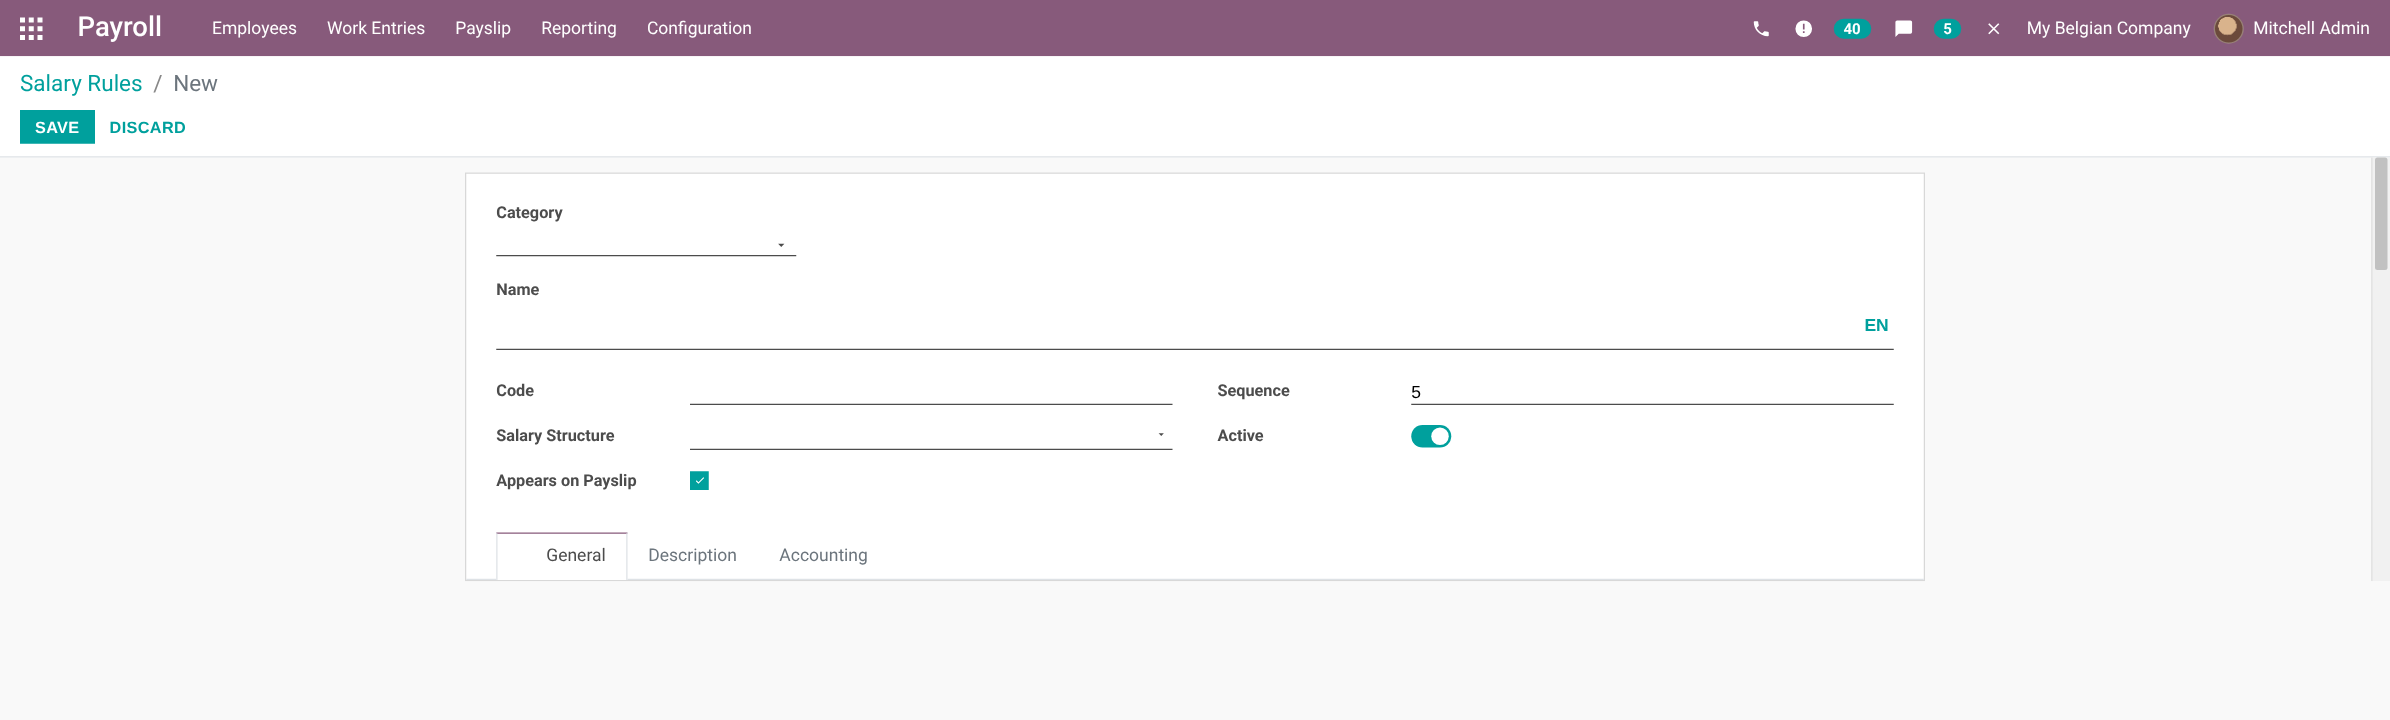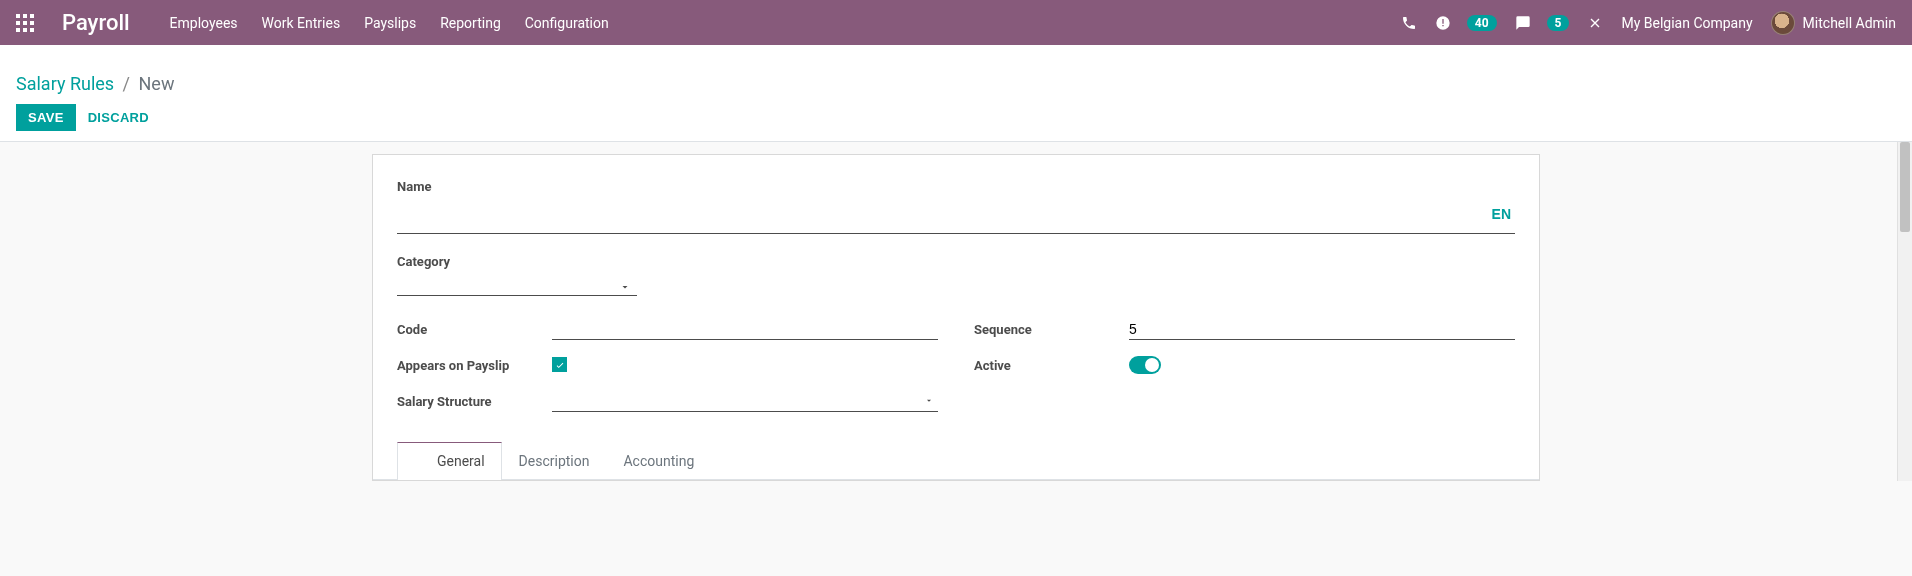--- a/index.html
+++ b/index.html
@@ -44,21 +44,21 @@
 .topbar-item { display: inline-flex; align-items: center; cursor: pointer; gap: 14px; }
 .company { font-size: 14px; }
 .user { display: inline-flex; align-items: center; gap: 8px; font-size: 14px; cursor: pointer; }
 .avatar {
   width: 24px; height: 24px; border-radius: 50%;
   background: radial-gradient(circle at 45% 40%, #d9b38c 0 40%, #6b4a3b 41% 100%);
   border: 1px solid rgba(255,255,255,0.3);
 }
 .subheader {
   background: #fff;
-  padding: 28px 16px 10px 16px;
+  padding: 12px 16px 10px 16px;
   border-bottom: 1px solid #dee2e6;
 }
 .breadcrumb { font-size: 18px; margin-bottom: 10px; }
 .breadcrumb a { color: #00a09d; text-decoration: none; cursor: pointer; }
 .breadcrumb .sep { color: #888; margin: 0 4px; }
 .breadcrumb .current { color: #6c757d; }
 .btn-row { display: flex; align-items: center; gap: 12px; }
 .btn-save {
   background: #00a09d; color: #fff; border: none;
   padding: 6px 12px; font-weight: bold; font-size: 13px;
@@ -158,21 +158,21 @@
       <span></span>
       <span></span>
     <span></span>
       <span></span>
       <span></span>
   </div>
   <div class="brand">Payroll</div>
   <div class="nav">
     <a>Employees</a>
     <a>Work Entries</a>
-    <a>Payslips</a>
+    <a>Payslip</a>
     <a>Reporting</a>
     <a>Configuration</a>
   </div>
   <div class="topbar-spacer"></div>
   <div class="topbar-right">
     <span class="topbar-item">
       <svg class="icon-svg" viewBox="0 0 24 24">
           <path d="M6.6 10.8c1.4 2.8 3.8 5.2 6.6 6.6l2.2-2.2c.3-.3.7-.4 1-.2 1.1.4 2.4.6 3.6.6.6 0 1 .4 1 1V20c0 .6-.4 1-1 1C10.6 21 3 13.4 3 4c0-.6.4-1 1-1h3.4c.6 0 1 .4 1 1 0 1.2.2 2.5.6 3.6.1.3 0 .7-.2 1l-2.2 2.2z"></path>
         </svg>
     </span>
@@ -208,70 +208,70 @@
     <span class="current">New</span>
   </div>
   <div class="btn-row">
     <button class="btn-save">SAVE</button>
     <button class="btn-discard">DISCARD</button>
   </div>
 </div>
 
 <div class="content-wrap">
   <div class="form-sheet">
-
-    <div class="field-group">
-      <label class="field-label">Name</label>
-      <div class="name-row">
-        <input class="name-input" value="" style="">
-        <button class="lang-btn">EN</button>
-      </div>
-    </div>
 
     <div class="field-group">
       <label class="field-label">Category</label>
       <div class="category-wrap">
         <input class="underline-input" style="width: 240px;" value="">
         <span class="caret-down">
           <svg viewBox="0 0 24 24">
               <path d="M7 10l5 5 5-5z"></path>
             </svg>
         </span>
       </div>
     </div>
 
+    <div class="field-group">
+      <label class="field-label">Name</label>
+      <div class="name-row">
+        <input class="name-input" value="" style="">
+        <button class="lang-btn">EN</button>
+      </div>
+    </div>
+
     <div class="two-col">
       <div class="col">
         <div class="row">
           <div class="lbl">Code</div>
           <div class="val"><input class="underline-input" value="" style=""></div>
-        </div>
-        <div class="row">
-          <div class="lbl">Appears on Payslip</div>
-          <div class="val">
-            <div class="checkbox">
-              <svg viewBox="0 0 24 24">
-                  <path d="M9 16.2l-3.5-3.5L4 14.2 9 19.2 20 8.2 18.5 6.7z"></path>
-                </svg>
-            </div>
-          </div>
         </div>
         <div class="row">
           <div class="lbl">Salary Structure</div>
           <div class="val">
             <div class="select-wrap">
               <input class="underline-input" value="" style="">
               <span class="select-caret">
                 <svg viewBox="0 0 24 24">
                     <path d="M7 10l5 5 5-5z"></path>
                   </svg>
               </span>
             </div>
           </div>
         </div>
+        <div class="row">
+          <div class="lbl">Appears on Payslip</div>
+          <div class="val">
+            <div class="checkbox">
+              <svg viewBox="0 0 24 24">
+                  <path d="M9 16.2l-3.5-3.5L4 14.2 9 19.2 20 8.2 18.5 6.7z"></path>
+                </svg>
+            </div>
+          </div>
+        </div>
       </div>
       <div class="col">
         <div class="row">
           <div class="lbl">Sequence</div>
           <div class="val"><input class="underline-input" value="5" style=""></div>
         </div>
         <div class="row">
           <div class="lbl">Active</div>
           <div class="val">
             <div class="toggle">

